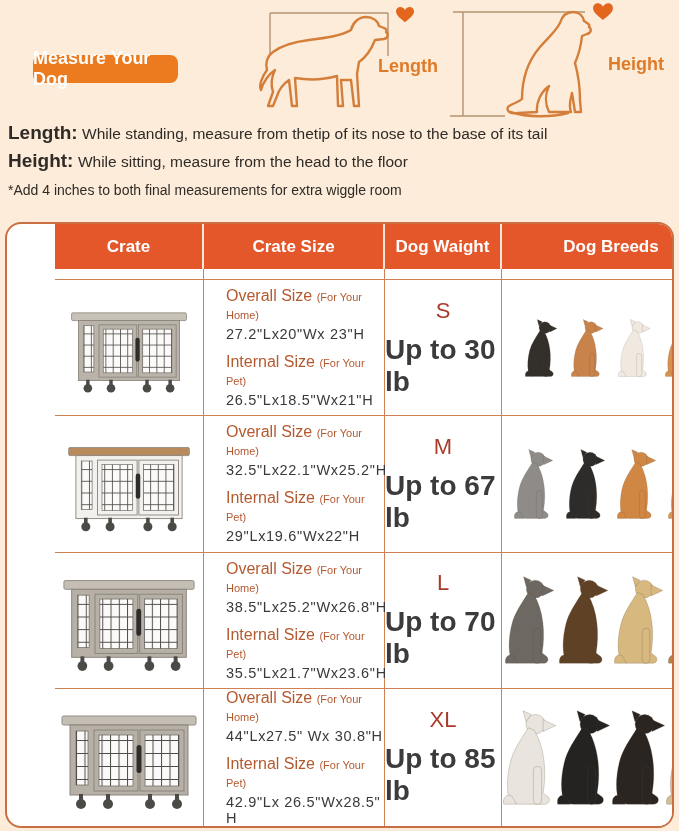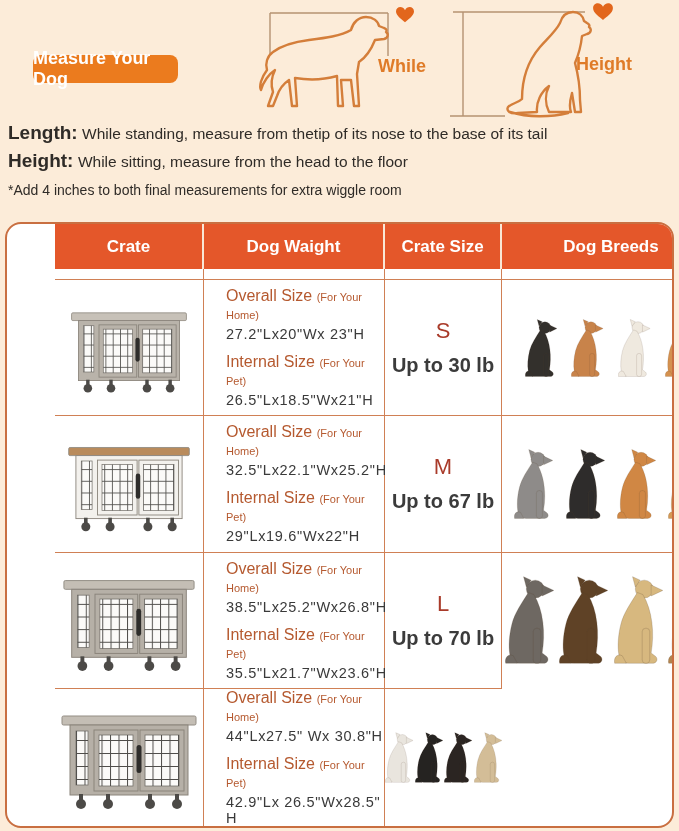--- a/index.html
+++ b/index.html
@@ -11,21 +11,21 @@
   
   .badge { position:absolute; left:33px; top:55px; width:145px; height:28px;
     background:#eb7b1e; color:#fff; font-size:18px; font-weight:700;
     border-radius:8px; display:flex; align-items:center; justify-content:center; }
   .dog-standing { position:absolute; left:253px; top:2px; width:152px; height:118px; }
   .dog-sitting  { position:absolute; left:448px; top:0px;  width:186px; height:122px; }
   .mline { stroke:#b59272; stroke-width:1.4; fill:none; }
   .outline { stroke:#d47e3a; stroke-width:2.4; fill:none; stroke-linejoin:round; stroke-linecap:round; }
   .measure-label { position:absolute; font-size:18px; font-weight:700; color:#df7b28; }
   .lbl-length { left:378px; top:56px; }
-  .lbl-height { left:576px; top:54px;text-align:right; }
+  .lbl-height { left:608px; top:54px;text-align:right; }
   .heart { position:absolute; }
   .heart svg { display:block; width:100%; height:100%; }
   .heart-1 { left:395px; top:6px; width:20px; height:18px; }
   .heart-2 { left:592px; top:2px; width:22px; height:20px; }
 
   .instr { position:absolute; left:8px; top:119px; width:665px; color:#2f2b27; }
   .instr p { line-height:27px; white-space:nowrap; }
   .term { font-size:19px; font-weight:700; }
   .desc { font-size:15.5px; }
   .note-line { font-size:14px; margin-top:2px; }
@@ -44,21 +44,21 @@
   .last { border-right:none !important; }
 
   .sizecell { flex-direction:column; align-items:flex-start; justify-content:center; padding-left:22px; }
   .size-label { color:#b5592f; font-size:16px; font-weight:500;margin-top:7px; }
   .size-note  { color:#b5592f; font-size:11px; }
   .dims { color:#3a3a3a; font-size:14.5px; letter-spacing:0.7px; margin:3px 0 11px; }
   .dims:last-child { margin-bottom:0; }
 
   .wcell { flex-direction:column; }
   .code { font-size:22px; color:#a93b2a; }
-  .wt { font-size:20px; font-weight:600; color:#3b3b3b; margin-top:10px; }
+  .wt { font-size:28px; font-weight:600; color:#3b3b3b; margin-top:10px; }
 
   
   .crate { display:block; }
   .c-s { width:120px; } .c-m { width:126px; } .c-l { width:136px; } .c-xl { width:140px; }
   .ct { stroke:#938d84; stroke-width:1; }
   .cb, .cf { stroke:#8a847b; stroke-width:1; }
   .cw { fill:#fbfaf8; stroke:#74706a; stroke-width:0.8; }
   .cm { fill:url(#mesh); }
 
   
@@ -98,21 +98,21 @@
 
   <svg class="dog-standing" viewBox="0 0 152 118">
     <path class="mline" d="M17,11 H135 M17,11 V52 M135,11 V54"></path>
     <path class="outline" d="M133,30 C136,32 135,36 131,37 L122,38 C118,48 112,56 106,60 L104,72 L106,104 L101,104 L98,78 L88,78 L90,104 L85,104 L84,74 C70,78 54,78 42,76 L44,104 L39,104 L36,78 C30,82 26,88 24,94 L20,104 L15,104 L20,90 C18,84 18,76 22,68 C16,72 10,80 8,88 C6,84 8,76 14,68 C12,62 14,54 20,50 C28,44 40,40 56,38 C72,36 88,34 98,28 C100,20 106,15 113,15 C120,15 125,19 126,24 L131,26 C134,27 134,29 133,30 Z"></path>
   </svg>
   <div class="heart heart-1">
       <svg viewBox="0 0 20 18">
         <use href="#heart-shape"></use>
       </svg>
     </div>
-  <div class="measure-label lbl-length">While</div>
+  <div class="measure-label lbl-length">Length</div>
 
   <svg class="dog-sitting" viewBox="0 0 186 122">
     <path class="mline" d="M5,12 H137 M15,12 V116 M2,116 H57"></path>
     <path class="outline" d="M141,27 C144,29 143,33 139,34 L134,36 C133,46 130,56 127,63 C130,74 132,88 132,100 L133,112 L127,112 L124,93 C122,100 121,107 123,112 L101,112 C97,104 97,94 101,86 C93,92 88,102 89,112 L70,113 C62,114 58,111 60,107 C64,103 70,103 74,99 C74,79 80,61 92,47 C100,38 108,31 112,23 C114,16 119,12 125,12 C131,12 135,16 136,21 L139,23 C141,24 142,25.5 141,27 Z M62,112 C80,117.5 102,117.5 120,113"></path>
   </svg>
   <div class="heart heart-2">
       <svg viewBox="0 0 20 18">
         <use href="#heart-shape"></use>
       </svg>
     </div>
@@ -120,22 +120,22 @@
 
   <div class="instr">
     <p><span class="term">Length:</span> <span class="desc">While standing, measure from thetip of its nose to the base of its tail</span></p>
     <p><span class="term">Height:</span> <span class="desc">While sitting, measure from the head to the floor</span></p>
     <p class="note-line">*Add 4 inches to both final measurements for extra wiggle room</p>
   </div>
 
   <div class="tbl">
 
     <div class="th">Crate</div>
+    <div class="th">Crate Size</div>
     <div class="th">Dog Waight</div>
-    <div class="th">Crate Size</div>
     <div class="th last">Dog Breeds</div>
 
     <div class="gp"></div>
     <div class="gp"></div>
     <div class="gp"></div>
     <div class="gp last"></div>
 
     <div class="td">
       <svg class="crate c-s" viewBox="0 0 140 112">
         <rect class="ct" x="3" y="15" width="134" height="9" rx="1.5" fill="#c7c1b8"></rect>
@@ -310,20 +310,24 @@
             <circle cx="118" cy="103" r="5"></circle>
           </g>
       </svg>
     </div>
     <div class="td sizecell">
       <div><span class="size-label">Overall Size</span> <span class="size-note">(For Your Home)</span></div>
       <div class="dims">44"Lx27.5" Wx 30.8"H</div>
       <div><span class="size-label">Internal Size</span> <span class="size-note">(For Your Pet)</span></div>
       <div class="dims">42.9"Lx 26.5"Wx28.5" H</div>
     </div>
+    <div class="td wcell">
+      <div class="code">XL</div>
+      <div class="wt">Up to 85 lb</div>
+    </div>
     <div class="td last dcell dogs-xl">
       <svg class="dog" viewBox="0 0 36 64">
           <use href="#dog-sil" fill="#e9e5de"></use>
         </svg>
       <svg class="dog" viewBox="0 0 36 64">
           <use href="#dog-sil" fill="#252321"></use>
         </svg>
       <svg class="dog" viewBox="0 0 36 64">
           <use href="#dog-sil" fill="#2b2522"></use>
         </svg>

